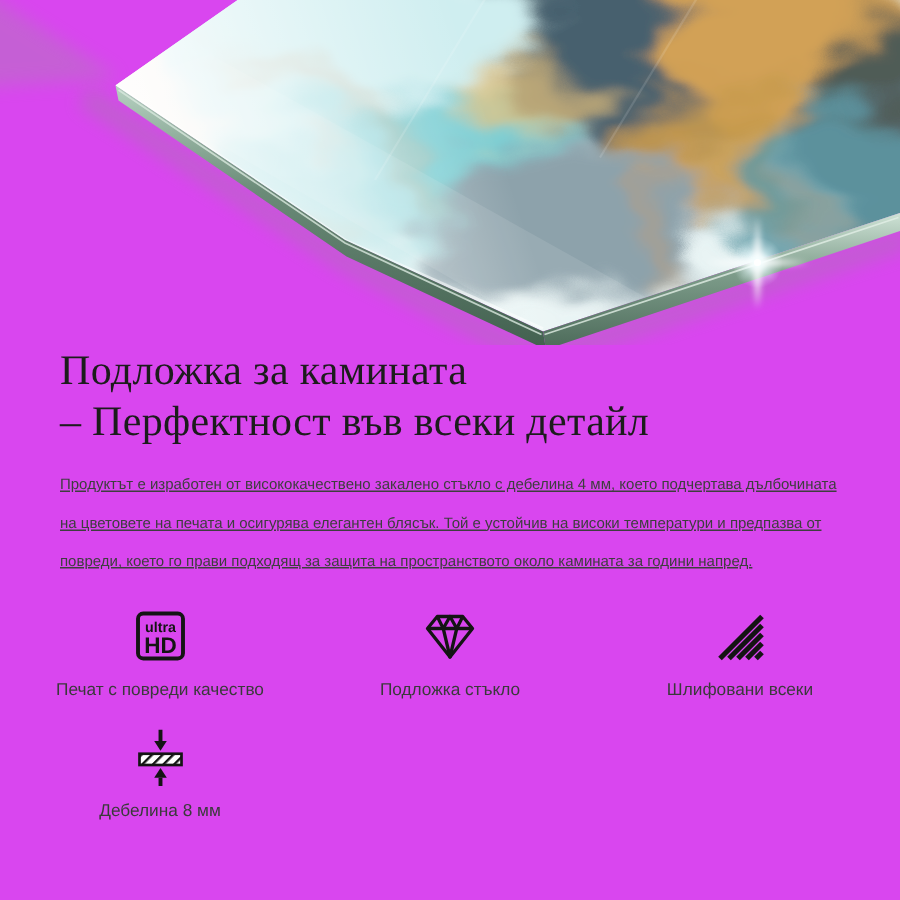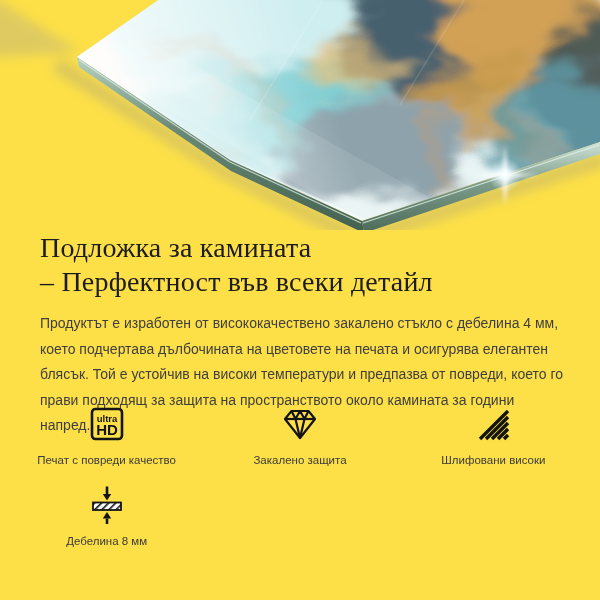--- a/index.html
+++ b/index.html
@@ -1,29 +1,29 @@
 <!DOCTYPE html>
 <html><head>
 <meta charset="utf-8">
 <style>
   html,body{margin:0;padding:0;background:#fff;}
   .canvas{
-    position:relative;width:600px;height:600px;background:#fde047;overflow:hidden;
+    position:relative;width:600px;height:600px;background:#d946ef;overflow:hidden;
     font-family:"Liberation Sans","DejaVu Sans",sans-serif;color:#1e1e1e;
   }
   .hero{position:absolute;top:0;left:0;width:600px;height:230px;}
   .page-title{
     position:absolute;left:40px;top:231px;width:520px;margin:0;
     font-family:"Liberation Serif","DejaVu Serif",serif;font-weight:400;
     font-size:28px;line-height:34px;letter-spacing:.2px;color:#1c1c1c;
     white-space:pre-line;
   }
   .page-paragraph{
     position:absolute;left:40px;top:311px;width:524px;margin:0;
-    font-size:14px;line-height:25.5px;color:#3e3e3e;
+    font-size:10px;line-height:25.5px;color:#3e3e3e;text-decoration:underline;
   }
   .features{
     position:absolute;left:10px;right:10px;top:401px;
     display:grid;grid-template-columns:repeat(3,1fr);row-gap:9px;
   }
   .feature{
     display:flex;flex-direction:column;align-items:center;height:72px;
   }
   .feature .icon-box{
     height:46px;display:flex;align-items:center;justify-content:center;
@@ -151,34 +151,34 @@
 
     <div class="feature">
       <div class="icon-box">
         <svg class="ico" width="44" height="44" viewBox="0 0 44 44" fill="none" stroke="#141414" stroke-width="2.2" stroke-linejoin="round">
           <path d="M13.5,9 H30.5 L37,17 L22,36 L7,17 Z"></path>
           <path d="M7,17 H37"></path>
           <path d="M13.5,9 L17.5,17 L22,9 L26.5,17 L30.5,9"></path>
           <path d="M17.5,17 L22,36 L26.5,17"></path>
         </svg>
       </div>
-      <div class="feature-label">Закалено защита</div>
+      <div class="feature-label">Подложка стъкло</div>
     </div>
 
     <div class="feature">
       <div class="icon-box">
         <svg class="ico" width="44" height="44" viewBox="0 0 44 44" stroke="#141414" stroke-width="3.4">
           <line x1="9" y1="37" x2="37" y2="9"></line>
           <line x1="15" y1="37" x2="37" y2="15"></line>
           <line x1="21" y1="37" x2="37" y2="21"></line>
           <line x1="27" y1="37" x2="37" y2="27"></line>
           <line x1="33" y1="37" x2="37" y2="33"></line>
         </svg>
       </div>
-      <div class="feature-label">Шлифовани високи</div>
+      <div class="feature-label">Шлифовани всеки</div>
     </div>
 
     <div class="feature">
       <div class="icon-box">
         <svg class="ico" width="44" height="44" viewBox="0 0 44 44">
           <defs>
             <pattern id="hatchP" width="5" height="5" patternUnits="userSpaceOnUse" patternTransform="rotate(45)">
               <rect width="5" height="5" fill="#ffffff"></rect>
               <line x1="0" y1="0" x2="0" y2="5" stroke="#141414" stroke-width="3.2"></line>
             </pattern>

